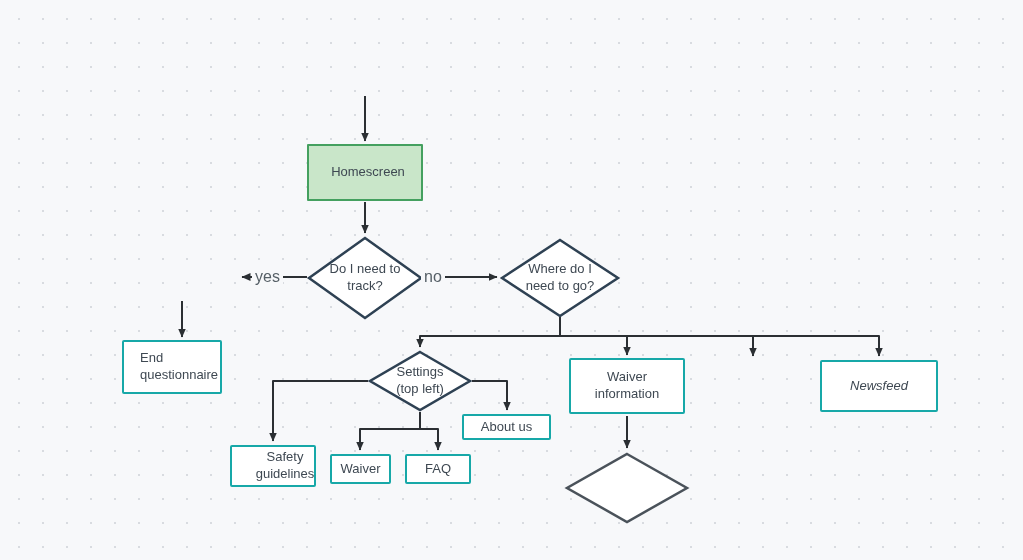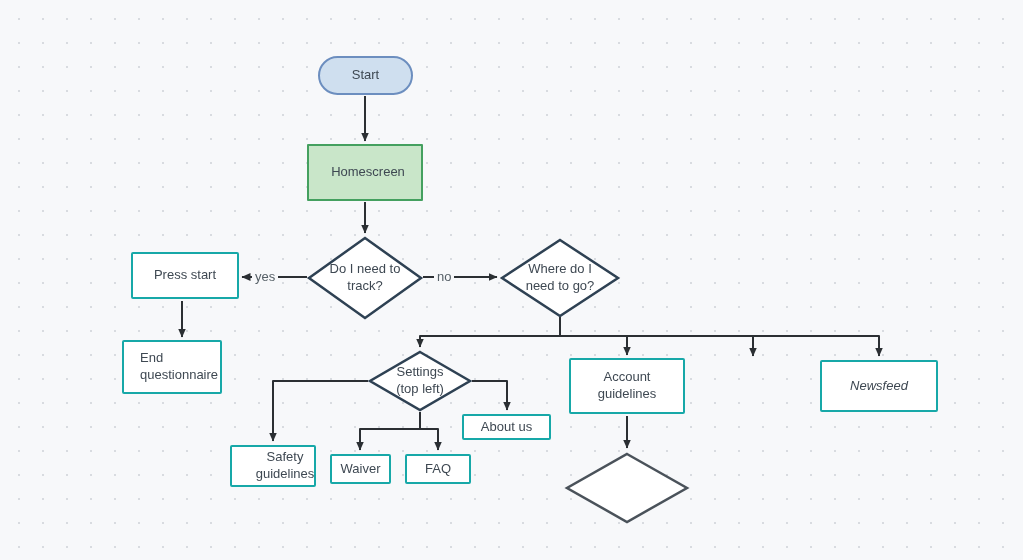--- a/index.html
+++ b/index.html
@@ -66,21 +66,21 @@
   .diamond polygon {
     fill: #ffffff;
     stroke: #2e4153;
     stroke-width: 2.5;
     stroke-linejoin: miter;
   }
   .diamond.gray polygon { stroke: #4a525a; }
 
   .edge-label {
     position: absolute;
-    font-size: 13px;
+    font-size: 16px;
     color: #555f66;
     background: #f7f8fa;
     padding: 0 3px;
     line-height: 16px;
     z-index: 2;
   }
 </style>
 </head>
 <body>
 
@@ -105,38 +105,32 @@
       <path d="M560,336 H879 V356" marker-end="url(#arrow)"></path>
       <path d="M368,381 H273 V441" marker-end="url(#arrow)"></path>
       <path d="M420,412 V429"></path>
       <path d="M420,429 H360 V450" marker-end="url(#arrow)"></path>
       <path d="M420,429 H438 V450" marker-end="url(#arrow)"></path>
       <path d="M472,381 H507 V410" marker-end="url(#arrow)"></path>
       <path d="M627,416 V448" marker-end="url(#arrow)"></path>
     </g>
   </svg>
 
-  <div class="node pill" style="left:318px; top:56px; width:95px; height:39px;">
-    <div class="node-label">Start</div>
-  </div>
 
   <div class="node green" style="left:307px; top:144px; width:116px; height:57px;">
     <div class="node-label">Homescreen</div>
   </div>
 
   <div class="node diamond" style="left:307px; top:236px; width:116px; height:84px;">
     <svg viewBox="0 0 116 84">
       <polygon points="58,2 114,42 58,82 2,42"></polygon>
     </svg>
     <div class="node-label" style="width:92px;">Do I need to track?</div>
   </div>
 
-  <div class="node rect" style="left:131px; top:252px; width:108px; height:47px;">
-    <div class="node-label">Press start</div>
-  </div>
 
   <div class="node rect left-align" style="left:122px; top:340px; width:100px; height:54px;">
     <div class="node-label" style="width:90px;">End questionnaire</div>
   </div>
 
   <div class="node diamond" style="left:500px; top:238px; width:120px; height:80px;">
     <svg viewBox="0 0 120 80">
       <polygon points="60,2 118,40 60,78 2,40"></polygon>
     </svg>
     <div class="node-label" style="width:88px;">Where do I need to go?</div>
@@ -159,30 +153,30 @@
 
   <div class="node rect" style="left:405px; top:454px; width:66px; height:30px;">
     <div class="node-label">FAQ</div>
   </div>
 
   <div class="node rect" style="left:462px; top:414px; width:89px; height:26px;">
     <div class="node-label">About us</div>
   </div>
 
   <div class="node rect" style="left:569px; top:358px; width:116px; height:56px;">
-    <div class="node-label" style="width:88px;">Account guidelines</div>
+    <div class="node-label" style="width:88px;">Waiver information</div>
   </div>
 
 
   <div class="node rect" style="left:820px; top:360px; width:118px; height:52px;font-style:italic;">
     <div class="node-label">Newsfeed</div>
   </div>
 
   <div class="node diamond gray" style="left:565px; top:452px; width:124px; height:72px;">
     <svg viewBox="0 0 124 72">
       <polygon points="62,2 122,36 62,70 2,36"></polygon>
     </svg>
   </div>
 
   <span class="edge-label" style="left:252px; top:269px;">yes</span>
-  <span class="edge-label" style="left:434px; top:269px;">no</span>
+  <span class="edge-label" style="left:421px; top:269px;">no</span>
 
 </div>
 
 </body></html>

